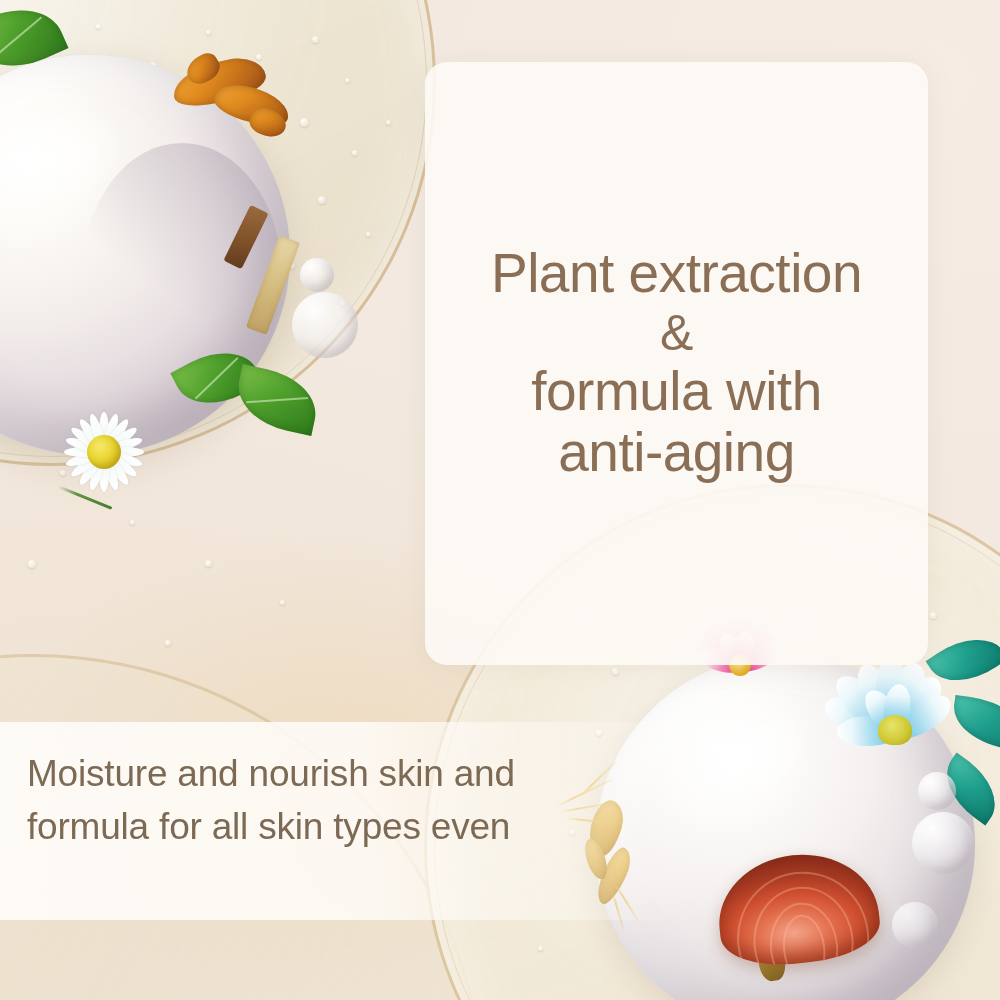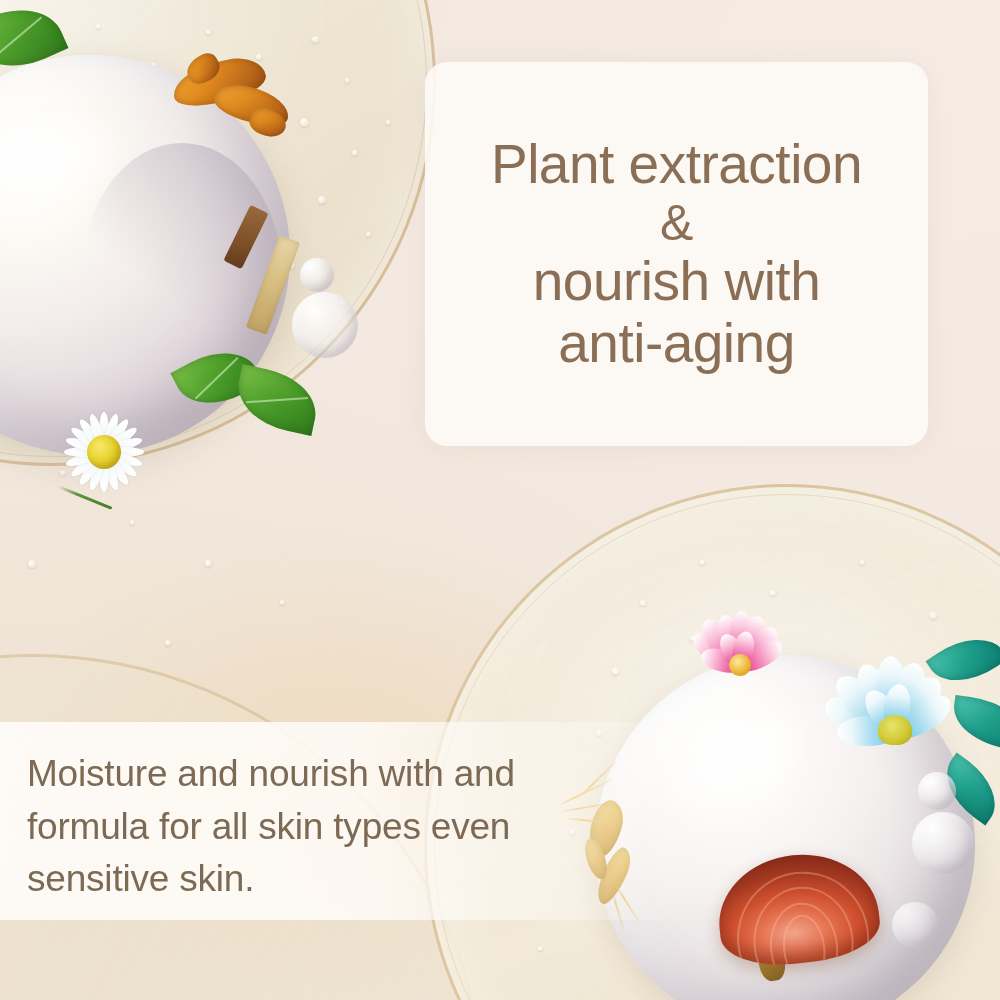--- a/index.html
+++ b/index.html
@@ -318,21 +318,21 @@
     border-radius: 8px 8px 40% 40%;
     background: linear-gradient(165deg, #c9a84f 0%, #a98634 55%, #7d5f20 100%);
   }
 
   
   .headline-card {
     position: absolute;
     left: 425px;
     top: 62px;
     width: 503px;
-    height: 384px;
+    height: 603px;
     border-radius: 22px;
     background: rgba(253,250,245,0.90);
     box-shadow: 0 2px 26px rgba(170,145,118,0.12);
     display: flex;
     align-items: center;
     justify-content: center;
     padding: 10px 14px;
     box-sizing: border-box;
   }
   .headline {
@@ -533,25 +533,24 @@
   </div>
 
   <div class="bubble" style="left:912px;top:812px;width:62px;height:62px;"></div>
   <div class="bubble" style="left:918px;top:772px;width:38px;height:38px;"></div>
   <div class="bubble" style="left:892px;top:902px;width:46px;height:46px;opacity:0.75;"></div>
 
   <div class="headline-card">
     <h1 class="headline">
       <span class="ln">Plant extraction</span>
       <span class="ln amp">&amp;</span>
-      <span class="ln">nourish with</span>
+      <span class="ln">formula with</span>
       <span class="ln">anti-aging</span>
     </h1>
   </div>
 
   <div class="caption-band"></div>
   <p class="caption">
-    <span class="ln">Moisture and nourish with and</span>
+    <span class="ln">Moisture and nourish skin and</span>
     <span class="ln">formula for all skin types even</span>
-    <span class="ln">sensitive skin.</span>
   </p>
 
 </div>
 
 </body></html>

